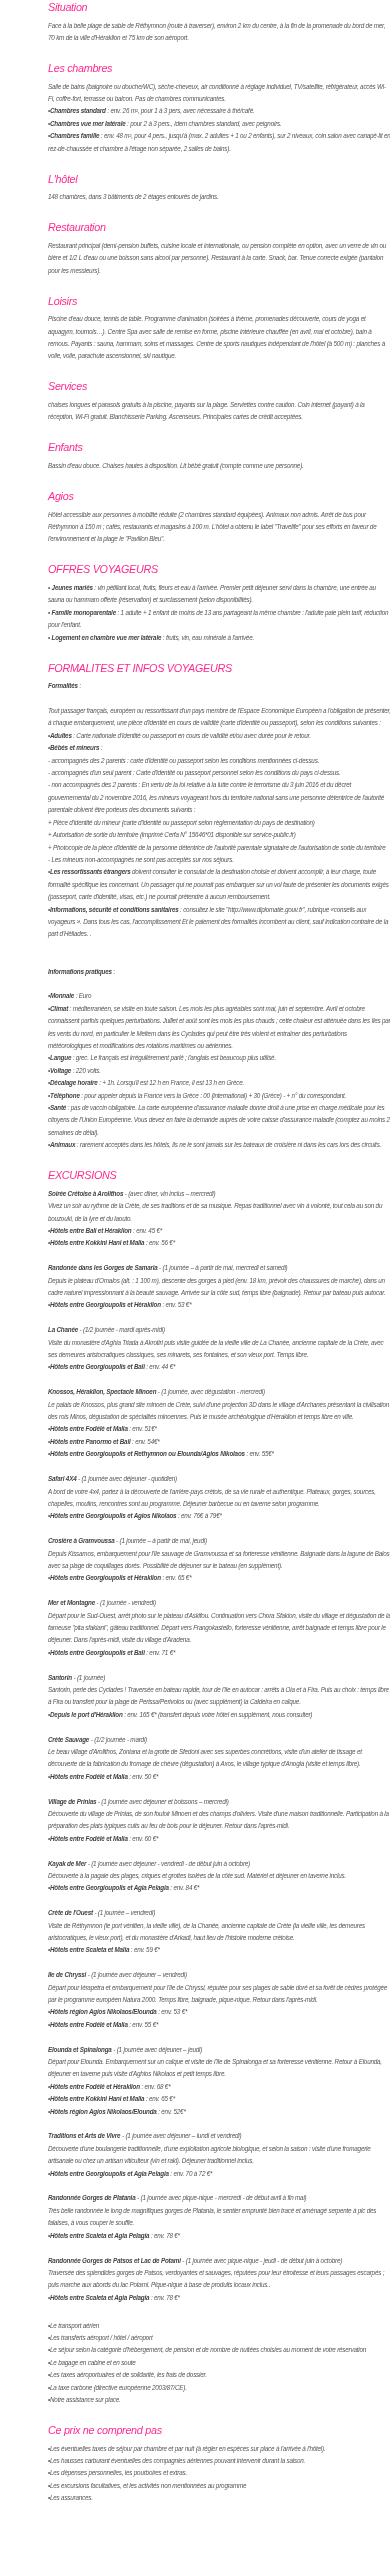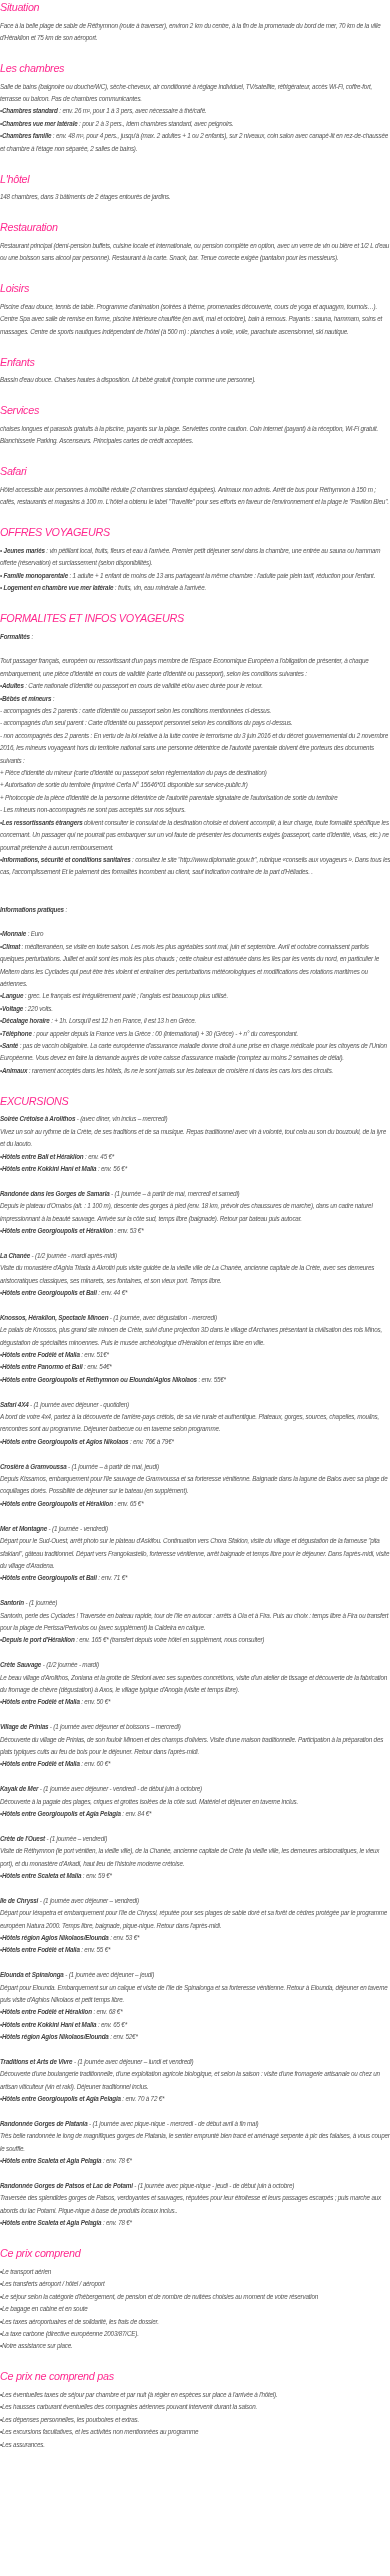--- a/index.html
+++ b/index.html
@@ -14,21 +14,21 @@
     color: #ff2a8f;
     font-family: "Liberation Sans", sans-serif;
     font-style: italic;
     font-weight: normal;
     font-size: 10.8px;
     letter-spacing: -0.3px;
     margin: 0;
     line-height: 13.4px;
     padding-top: 2.1px;
   }
-  .section { margin-bottom: 15.5px; }
+  .section { margin-bottom: 15.5px; margin-left: 48px; }
   .section.first h2.section-title { padding-top: 1px; }
   p, .line {
     font-size: 6.3px;
     letter-spacing: -0.2px;
     line-height: 12.4px;
     margin: 0;
   }
   .section p.intro { margin-top: 5.2px; }
   b, .bold { font-weight: bold; color: #444; }
   .bullet::before { content: "\2022 "; font-style: normal; }
@@ -66,31 +66,31 @@
     <h2 class="section-title">Restauration</h2>
     <p class="intro">Restaurant principal (demi-pension buffets, cuisine locale et internationale, ou pension complète en option, avec un verre de vin ou bière et 1/2 L d'eau ou une boisson sans alcool par personne). Restaurant à la carte. Snack, bar. Tenue correcte exigée (pantalon pour les messieurs).</p>
   </section>
 
   <section class="section">
     <h2 class="section-title">Loisirs</h2>
     <p class="intro">Piscine d'eau douce, tennis de table. Programme d'animation (soirées à thème, promenades découverte, cours de yoga et aquagym, tournois…). Centre Spa avec salle de remise en forme, piscine intérieure chauffée (en avril, mai et octobre), bain à remous. Payants : sauna, hammam, soins et massages. Centre de sports nautiques indépendant de l'hôtel (à 500 m) : planches à voile, voile, parachute ascensionnel, ski nautique.</p>
   </section>
 
   <section class="section">
+    <h2 class="section-title">Services</h2>
+    <p class="intro">chaises longues et parasols gratuits à la piscine, payants sur la plage. Serviettes contre caution. Coin internet (payant) à la réception, Wi-Fi gratuit. Blanchisserie Parking. Ascenseurs. Principales cartes de crédit acceptées.</p>
+  </section>
+
+  <section class="section">
     <h2 class="section-title">Enfants</h2>
     <p class="intro">Bassin d'eau douce. Chaises hautes à disposition. Lit bébé gratuit (compte comme une personne).</p>
   </section>
 
   <section class="section">
-    <h2 class="section-title">Services</h2>
-    <p class="intro">chaises longues et parasols gratuits à la piscine, payants sur la plage. Serviettes contre caution. Coin internet (payant) à la réception, Wi-Fi gratuit. Blanchisserie Parking. Ascenseurs. Principales cartes de crédit acceptées.</p>
-  </section>
-
-  <section class="section">
-    <h2 class="section-title">Safari</h2>
+    <h2 class="section-title">Agios</h2>
     <p class="intro">Hôtel accessible aux personnes à mobilité réduite (2 chambres standard équipées). Animaux non admis. Arrêt de bus pour Réthymnon à 150 m ; cafés, restaurants et magasins à 100 m. L'hôtel a obtenu le label "Travelife" pour ses efforts en faveur de l'environnement et la plage le "Pavillon Bleu".</p>
   </section>
 
   <section class="section">
     <h2 class="section-title">OFFRES VOYAGEURS</h2>
     <div style="margin-top:5.2px">
       <p class="bullet"> <b>Jeunes mariés</b><span> : vin pétillant local, fruits, fleurs et eau à l'arrivée. Premier petit déjeuner servi dans la chambre, une entrée au sauna ou hammam offerte (réservation) et surclassement (selon disponibilités).</span></p>
       <p class="bullet"> <b>Famille monoparentale</b><span> : 1 adulte + 1 enfant de moins de 13 ans partageant la même chambre : l'adulte paie plein tarif, réduction pour l'enfant.</span></p>
       <p class="bullet"> <b>Logement en chambre vue mer latérale</b><span> : fruits, vin, eau minérale à l'arrivée.</span></p>
     </div>
@@ -217,21 +217,20 @@
         </div>
         <div class="exc">
           <p><b>Randonnée Gorges de Patsos et Lac de Potami</b><span> - (1 journée avec pique-nique - jeudi - de début juin à octobre)</span></p>
           <p>Traversée des splendides gorges de Patsos, verdoyantes et sauvages, réputées pour leur étroitesse et leurs passages escarpés ; puis marche aux abords du lac Potami. Pique-nique à base de produits locaux inclus..</p>
           <p class="bullet"><b>Hôtels entre Scaleta et Agia Pelagia</b><span> : env. 78 €*</span></p>
         </div>
       </div>
   </section>
 
   <section class="section">
-    <h2 class="section-title">Ce prix comprend</h2>
     <ul class="plain">
       <li>Le transport aérien</li>
       <li>Les transferts aéroport / hôtel / aéroport</li>
       <li>Le séjour selon la catégorie d'hébergement, de pension et de nombre de nuitées choisies au moment de votre réservation</li>
       <li>Le bagage en cabine et en soute</li>
       <li>Les taxes aéroportuaires et de solidarité, les frais de dossier.</li>
       <li>La taxe carbone (directive européenne 2003/87/CE).</li>
       <li>Notre assistance sur place.</li>
     </ul>
   </section>

